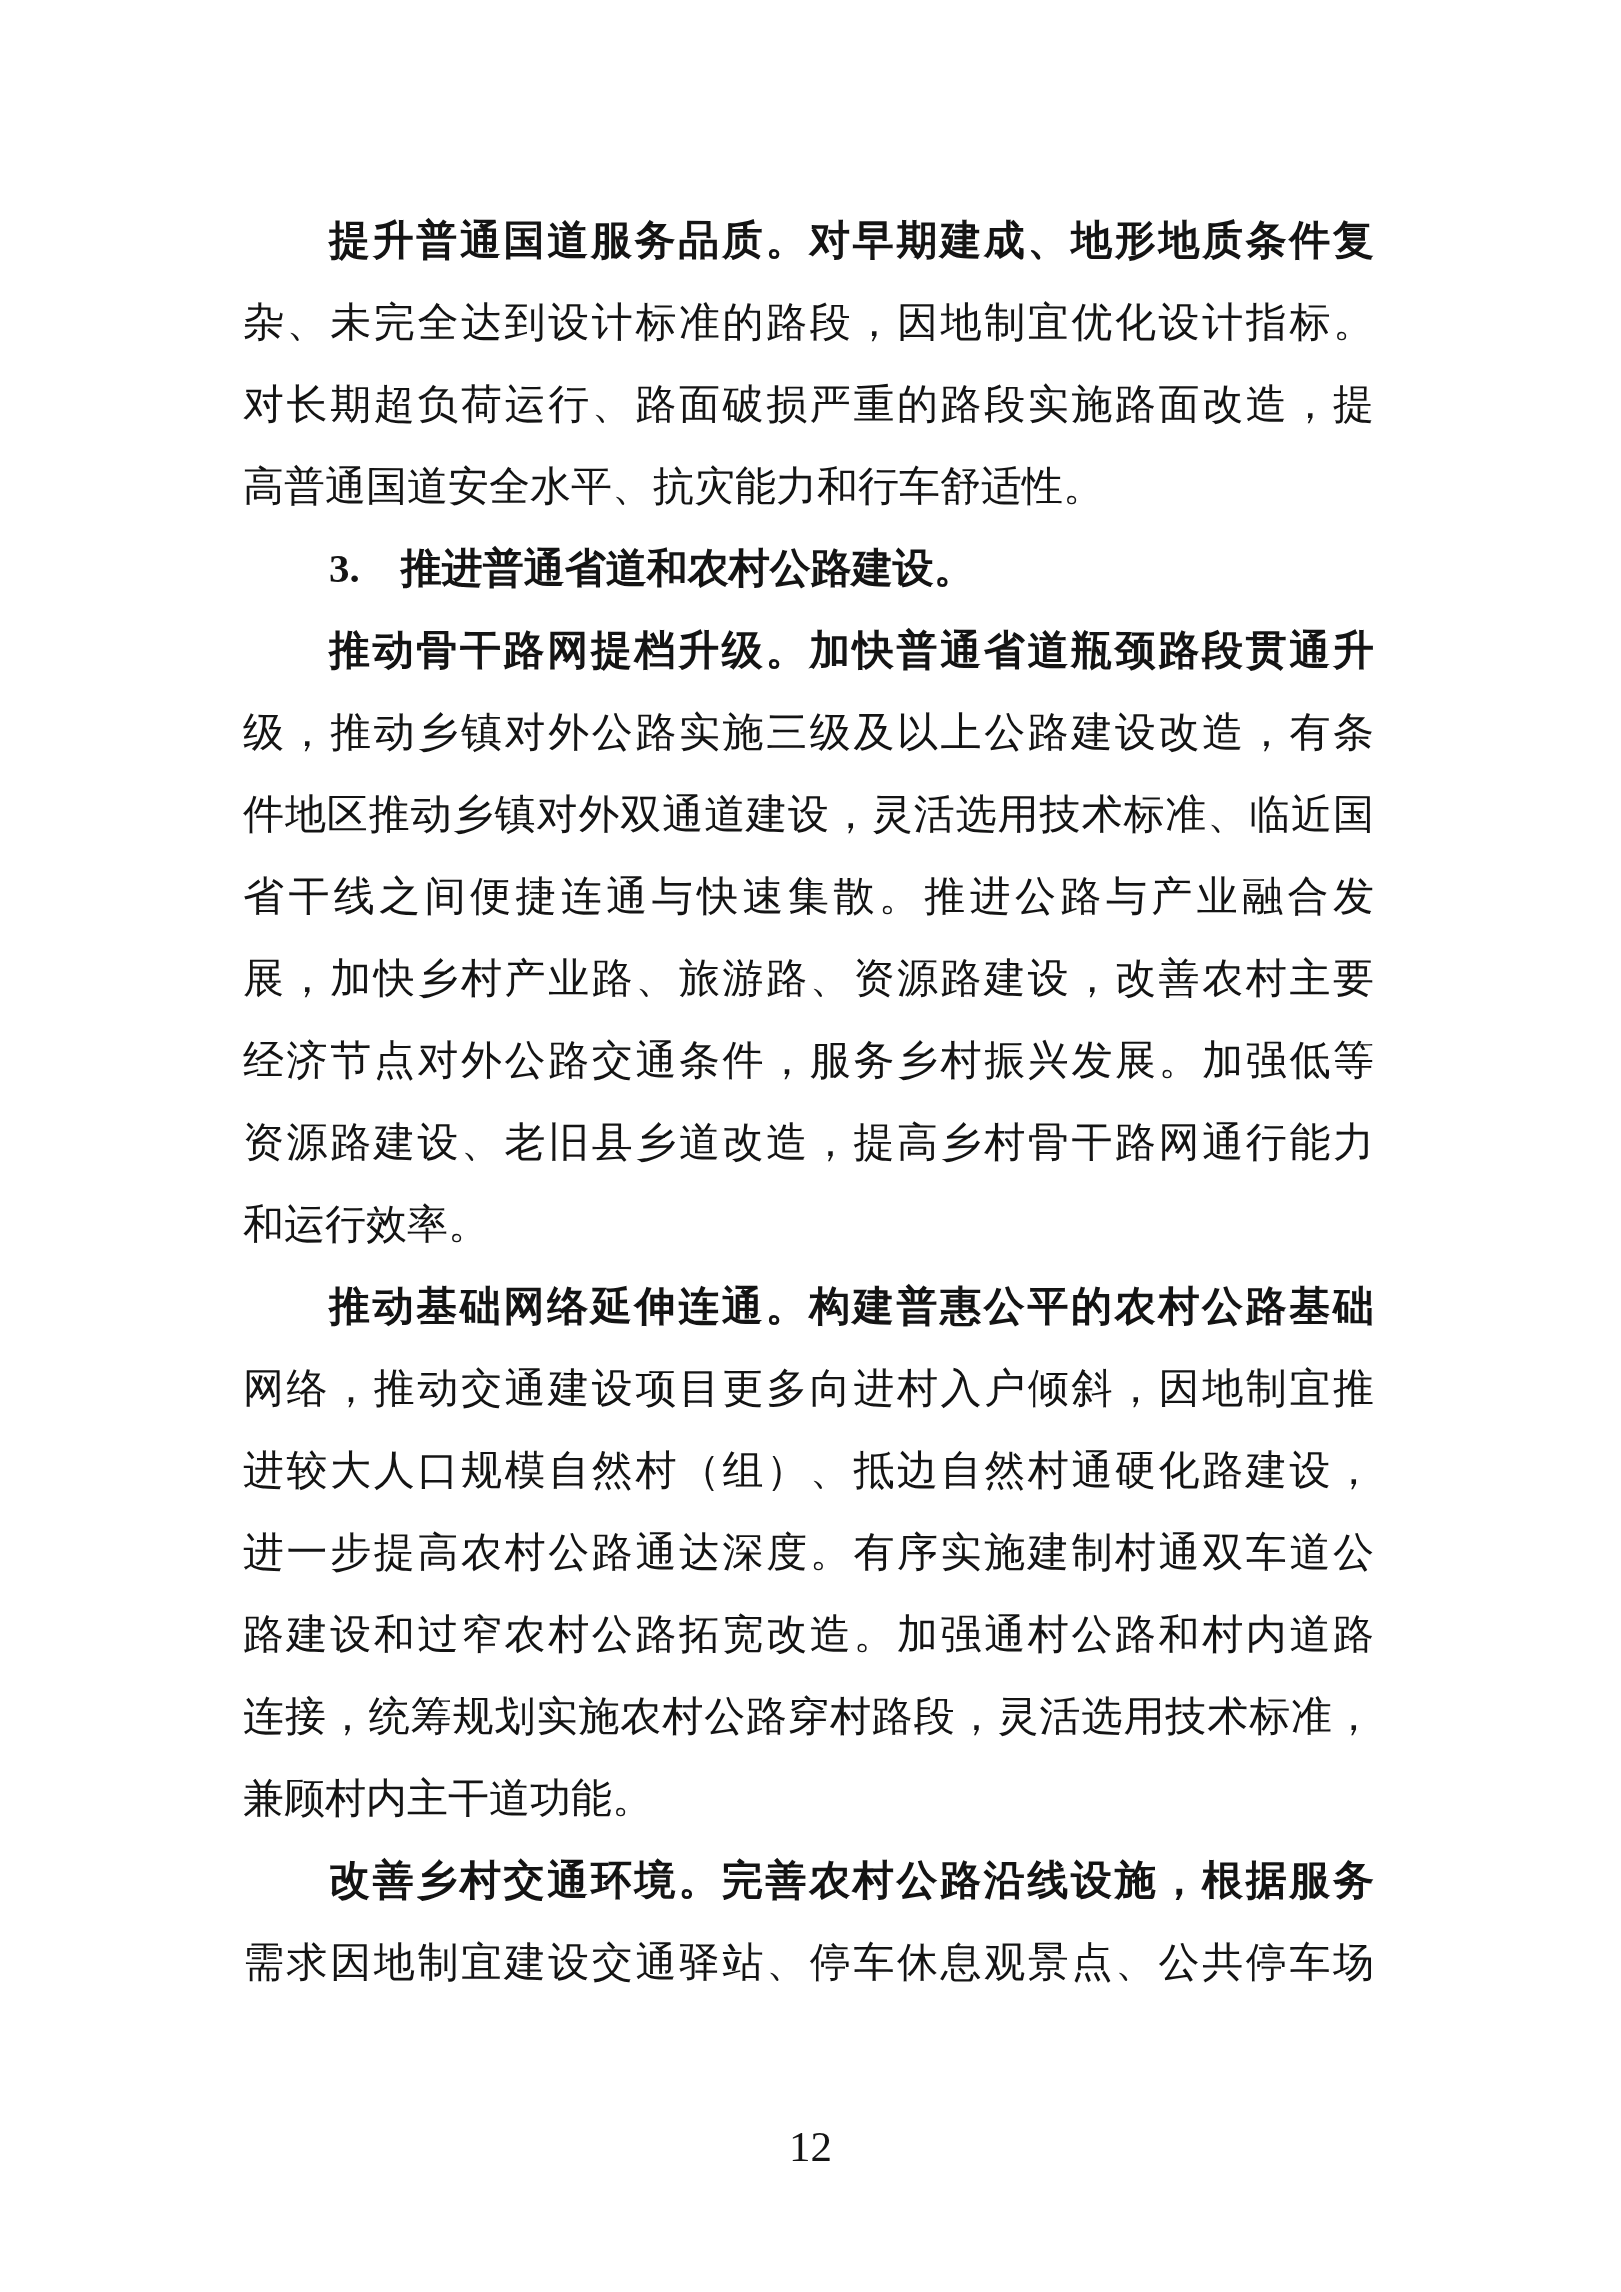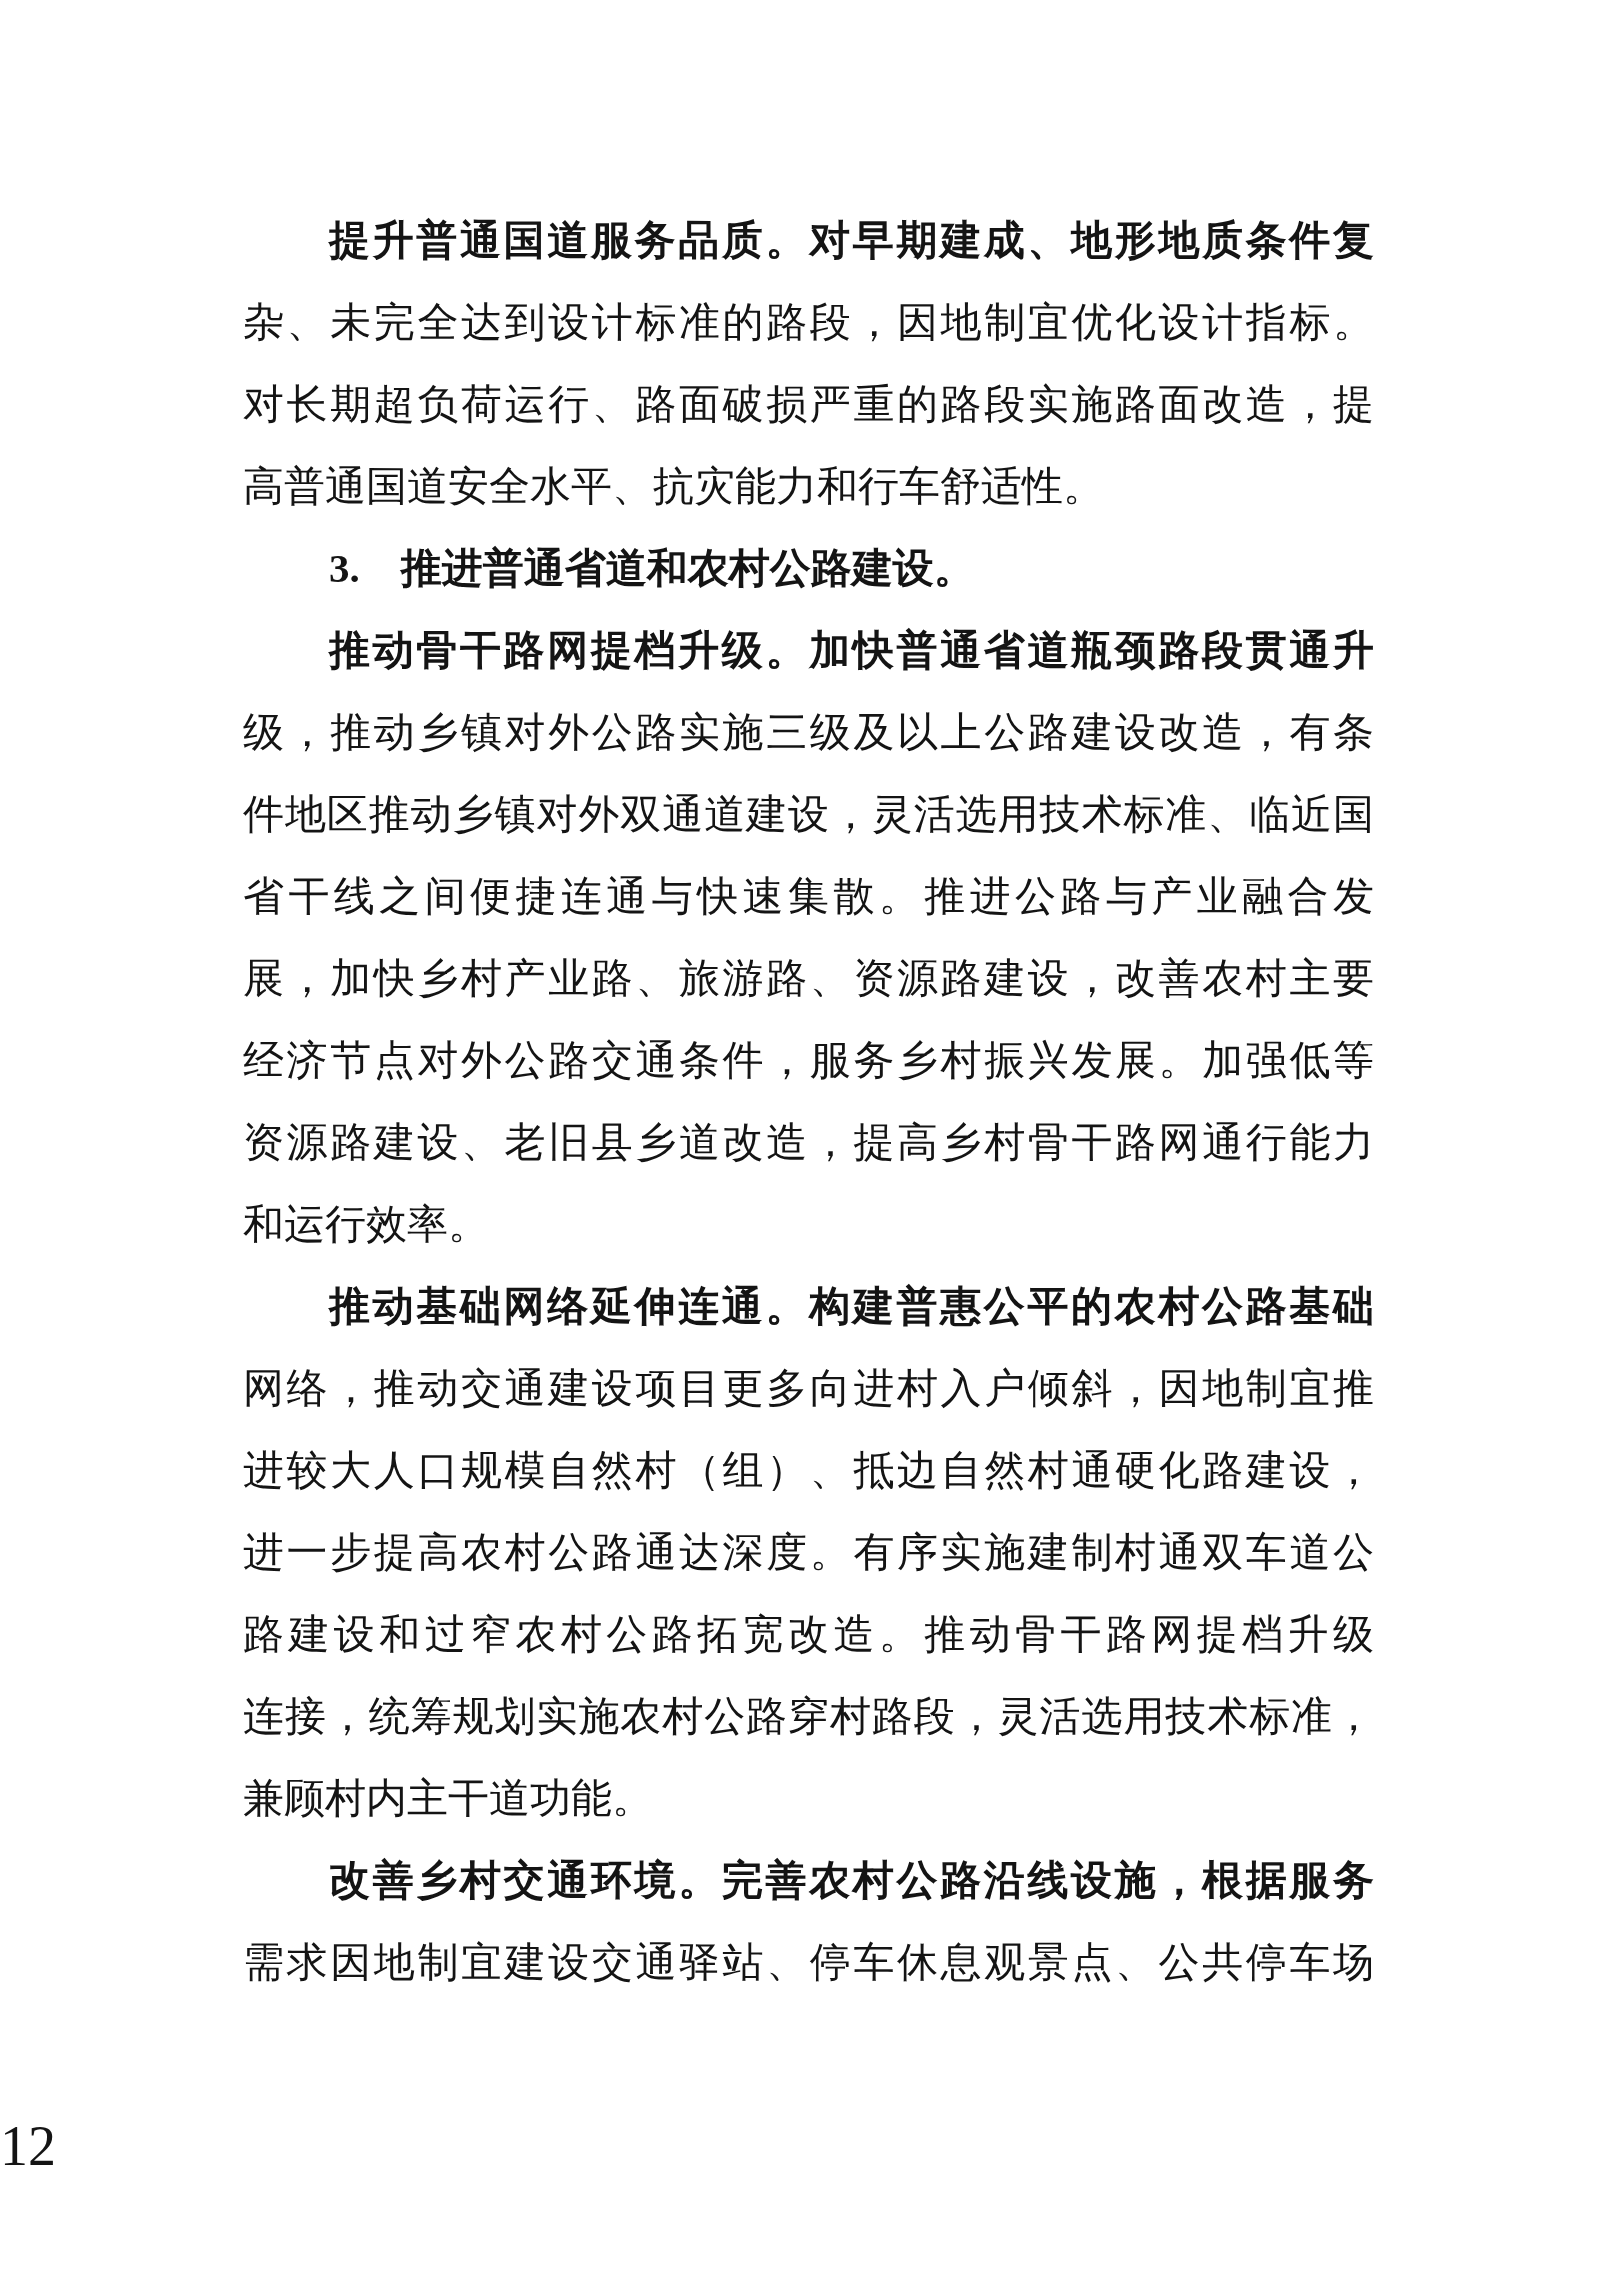--- a/index.html
+++ b/index.html
@@ -43,22 +43,22 @@
     font-weight: bold;
   }
   .heading {
     font-weight: bold;
   }
   .page-number {
     position: absolute;
     top: 2123px;
     left: 0;
     width: 100%;
-    text-align: left;
-    font-size: 56px;
+    text-align: center;
+    font-size: 43px;
     line-height: 47px;
   }
 </style>
 </head>
 <body>
 
 <div class="page">
   <div class="content">
     <div class="line indent justify">提升普通国道服务品质。对早期建成、地形地质条件复</div>
     <div class="line justify">杂、未完全达到设计标准的路段，因地制宜优化设计指标。</div>
@@ -70,21 +70,21 @@
     <div class="line justify">件地区推动乡镇对外双通道建设，灵活选用技术标准、临近国</div>
     <div class="line justify">省干线之间便捷连通与快速集散。推进公路与产业融合发</div>
     <div class="line justify">展，加快乡村产业路、旅游路、资源路建设，改善农村主要</div>
     <div class="line justify">经济节点对外公路交通条件，服务乡村振兴发展。加强低等</div>
     <div class="line justify">资源路建设、老旧县乡道改造，提高乡村骨干路网通行能力</div>
     <div class="line">和运行效率。</div>
     <div class="line indent justify">推动基础网络延伸连通。构建普惠公平的农村公路基础</div>
     <div class="line justify">网络，推动交通建设项目更多向进村入户倾斜，因地制宜推</div>
     <div class="line justify">进较大人口规模自然村（组）、抵边自然村通硬化路建设，</div>
     <div class="line justify">进一步提高农村公路通达深度。有序实施建制村通双车道公</div>
-    <div class="line justify">路建设和过窄农村公路拓宽改造。推动骨干路网提档升级</div>
+    <div class="line justify">路建设和过窄农村公路拓宽改造。加强通村公路和村内道路</div>
     <div class="line justify">连接，统筹规划实施农村公路穿村路段，灵活选用技术标准，</div>
     <div class="line">兼顾村内主干道功能。</div>
     <div class="line indent justify">改善乡村交通环境。完善农村公路沿线设施，根据服务</div>
     <div class="line justify">需求因地制宜建设交通驿站、停车休息观景点、公共停车场</div>
   </div>
   <div class="page-number">12</div>
 </div>
 
 
 </body></html>

